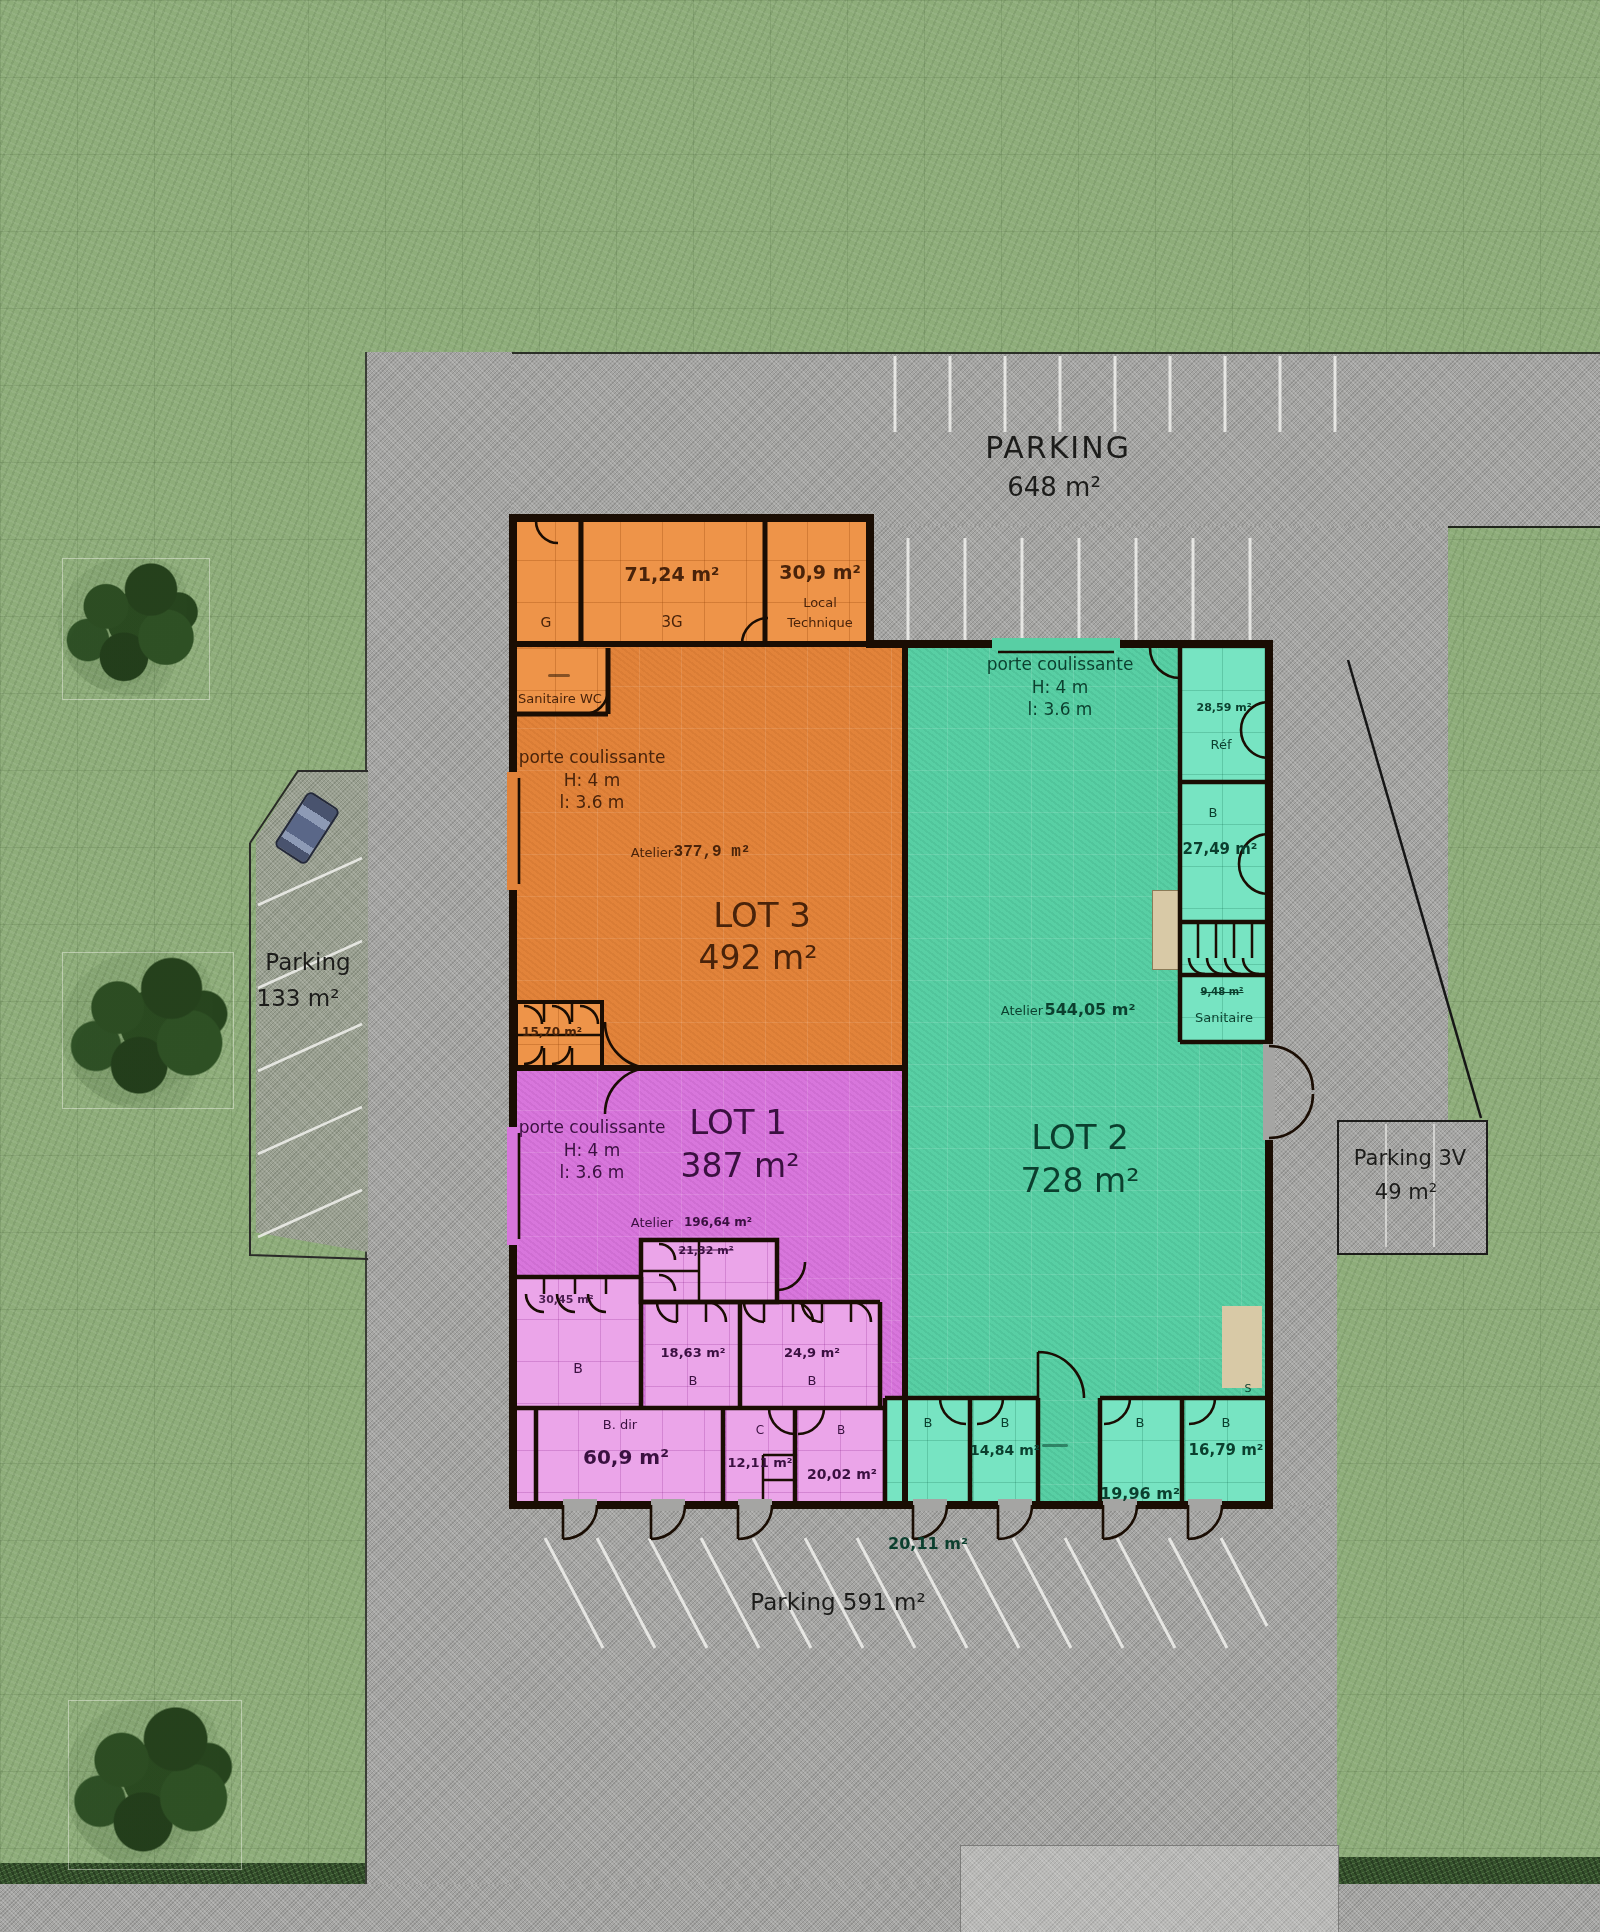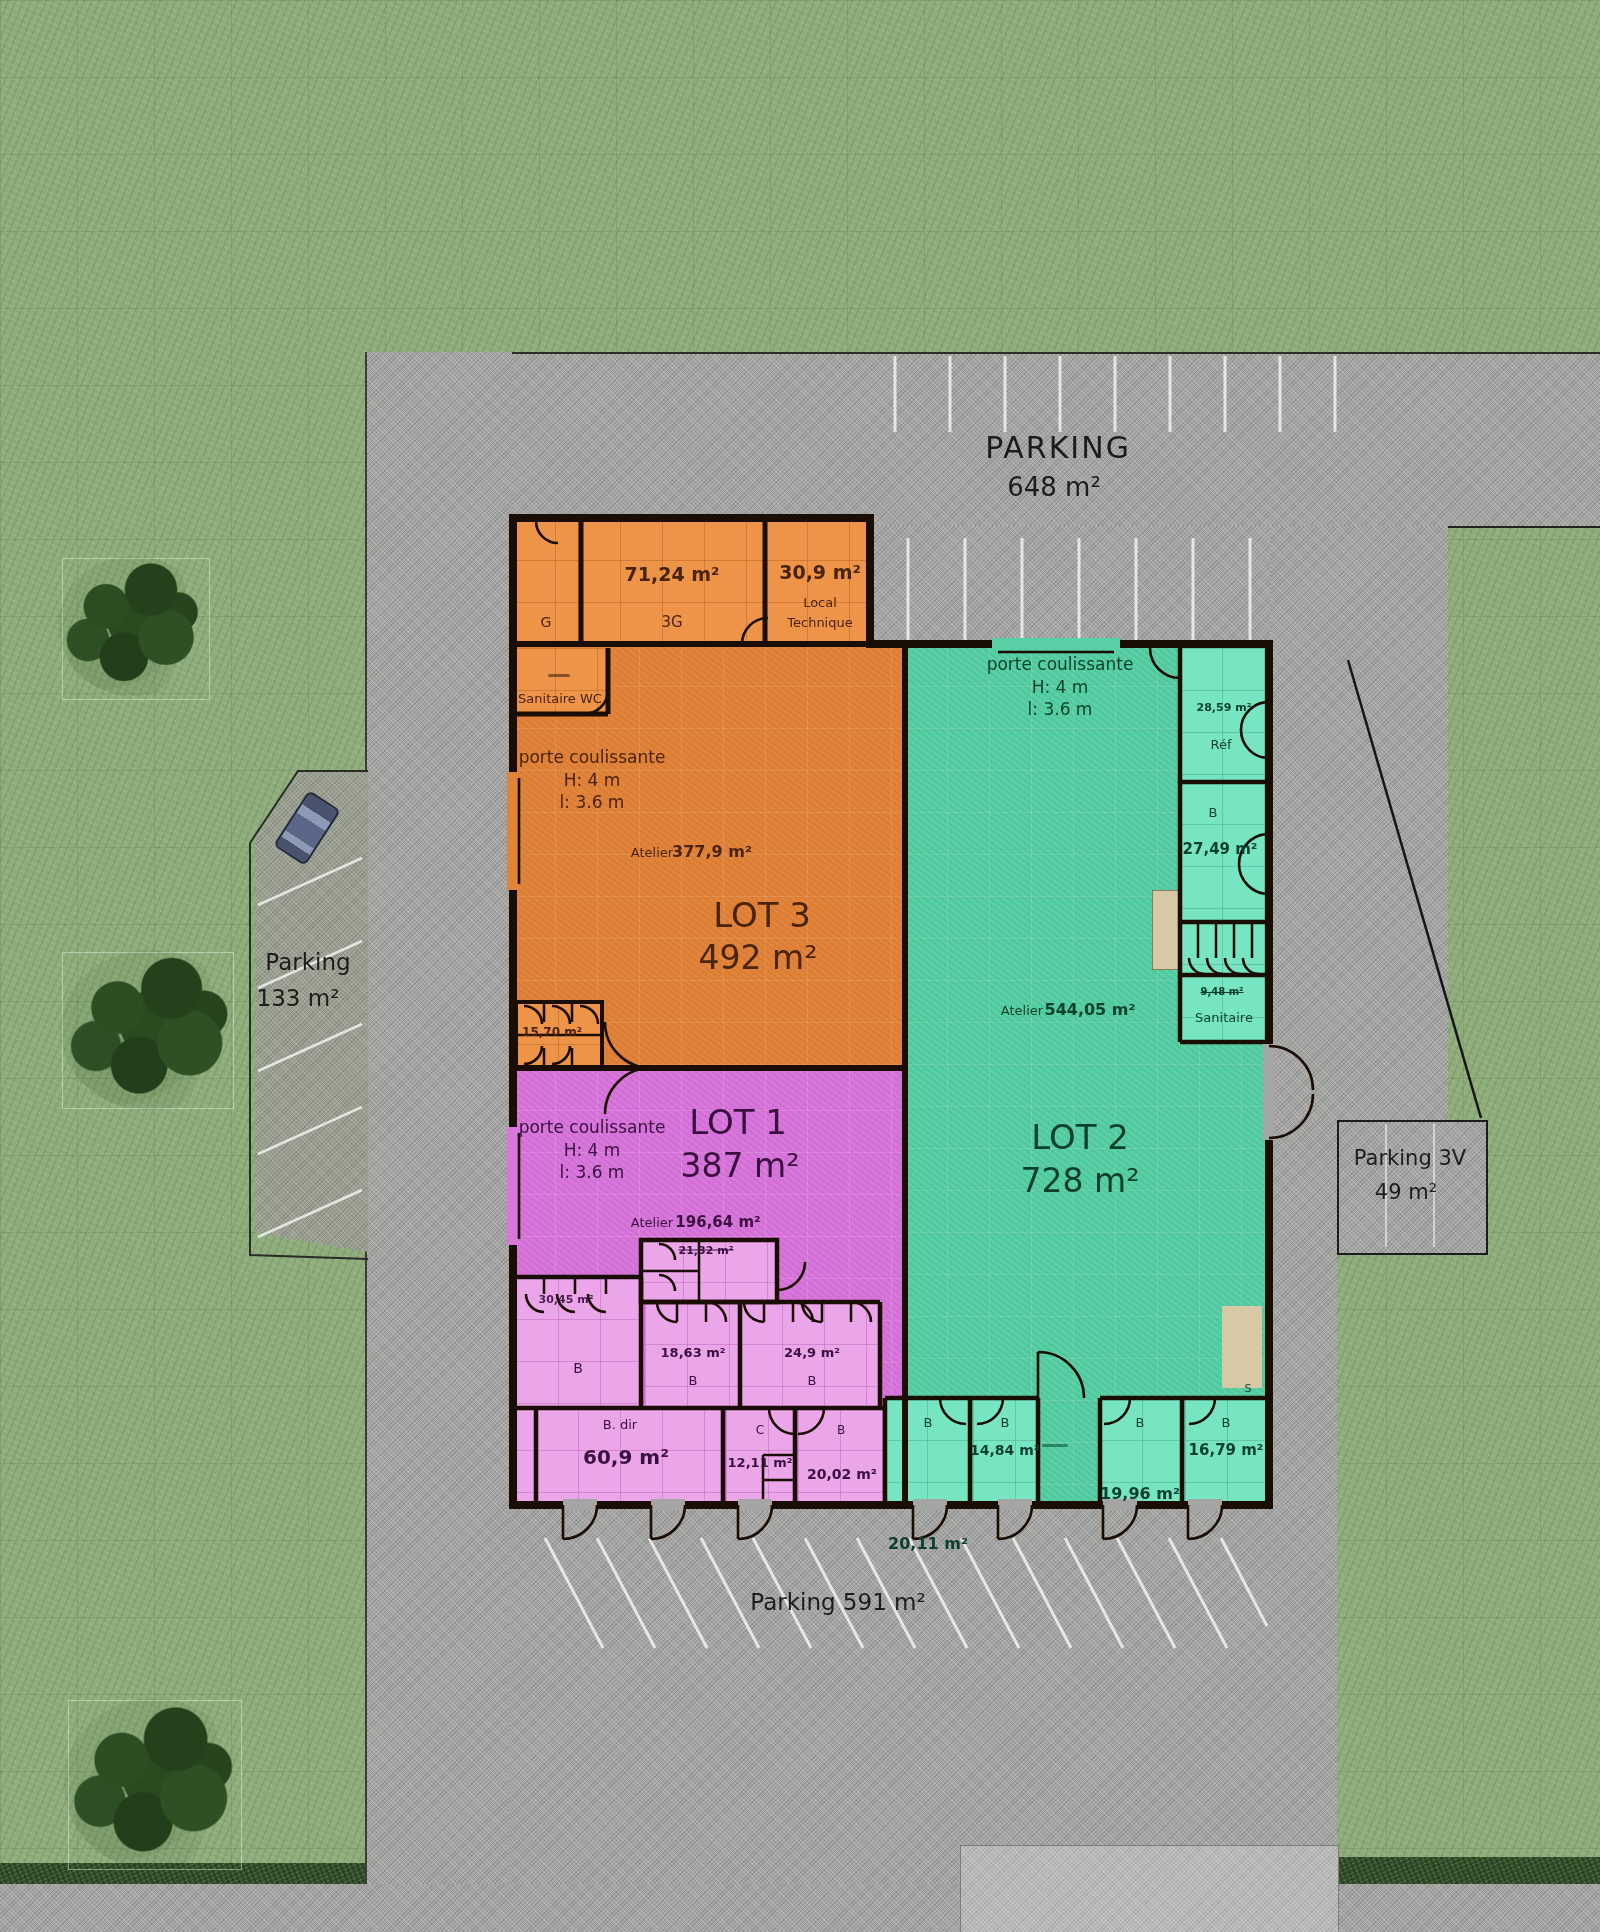--- a/index.html
+++ b/index.html
@@ -210,32 +210,32 @@
   <div class="lbl c-or b" style="left:820px;top:572px;font-size:19px;">30,9 m²</div>
   <div class="lbl c-or" style="left:820px;top:602px;font-size:13px;">Local</div>
   <div class="lbl c-or" style="left:820px;top:622px;font-size:13px;">Technique</div>
 
   <div class="smudge" style="left:548px;top:674px;width:22px;background:rgba(50,25,5,.55);"></div>
   <div class="lbl c-or" style="left:560px;top:698px;font-size:13px;">Sanitaire WC</div>
   <div class="lbl c-or" style="left:592px;top:757px;font-size:17px;">porte coulissante</div>
   <div class="lbl c-or" style="left:592px;top:780px;font-size:17px;">H: 4 m</div>
   <div class="lbl c-or" style="left:592px;top:802px;font-size:17px;">l: 3.6 m</div>
   <div class="lbl c-or" style="left:652px;top:852px;font-size:13px;">Atelier</div>
-  <div class="lbl c-or b" style="left:712px;top:852px;font-size:16px;">377,9 m²</div>
+  <div class="lbl c-or b" style="left:712px;top:852px;font-size:16px;font-family:Liberation Mono, monospace;">377,9 m²</div>
   <div class="lbl c-or" style="left:762px;top:915px;font-size:34px;">LOT 3</div>
   <div class="lbl c-or" style="left:758px;top:957px;font-size:33px;">492 m²</div>
   <div class="lbl c-or b" style="left:552px;top:1032px;font-size:12px;">15,70 m²</div>
 
   <div class="lbl c-vi" style="left:592px;top:1127px;font-size:17px;">porte coulissante</div>
   <div class="lbl c-vi" style="left:592px;top:1150px;font-size:17px;">H: 4 m</div>
   <div class="lbl c-vi" style="left:592px;top:1172px;font-size:17px;">l: 3.6 m</div>
   <div class="lbl c-vi" style="left:738px;top:1122px;font-size:34px;">LOT 1</div>
   <div class="lbl c-vi" style="left:740px;top:1165px;font-size:33px;">387 m²</div>
   <div class="lbl c-vi" style="left:652px;top:1222px;font-size:13px;">Atelier</div>
-  <div class="lbl c-vi b" style="left:718px;top:1222px;font-size:15px;text-align:right;">196,64 m²</div>
+  <div class="lbl c-vi b" style="left:718px;top:1222px;font-size:12px;text-align:right;">196,64 m²</div>
   <div class="lbl c-vi b struck" style="left:706px;top:1250px;font-size:11px;">21,32 m²</div>
   <div class="lbl c-vi b" style="left:566px;top:1299px;font-size:11px;opacity:.9;">30,45 m²</div>
   <div class="lbl c-vi" style="left:578px;top:1368px;font-size:14px;">B</div>
   <div class="lbl c-vi b" style="left:693px;top:1352px;font-size:13px;">18,63 m²</div>
   <div class="lbl c-vi" style="left:693px;top:1380px;font-size:13px;">B</div>
   <div class="lbl c-vi b" style="left:812px;top:1352px;font-size:13px;">24,9 m²</div>
   <div class="lbl c-vi" style="left:812px;top:1380px;font-size:13px;">B</div>
   <div class="lbl c-vi" style="left:620px;top:1424px;font-size:13px;">B. dir</div>
   <div class="lbl c-vi b" style="left:626px;top:1457px;font-size:20px;">60,9 m²</div>
   <div class="lbl c-vi" style="left:760px;top:1430px;font-size:12px;">C</div>

